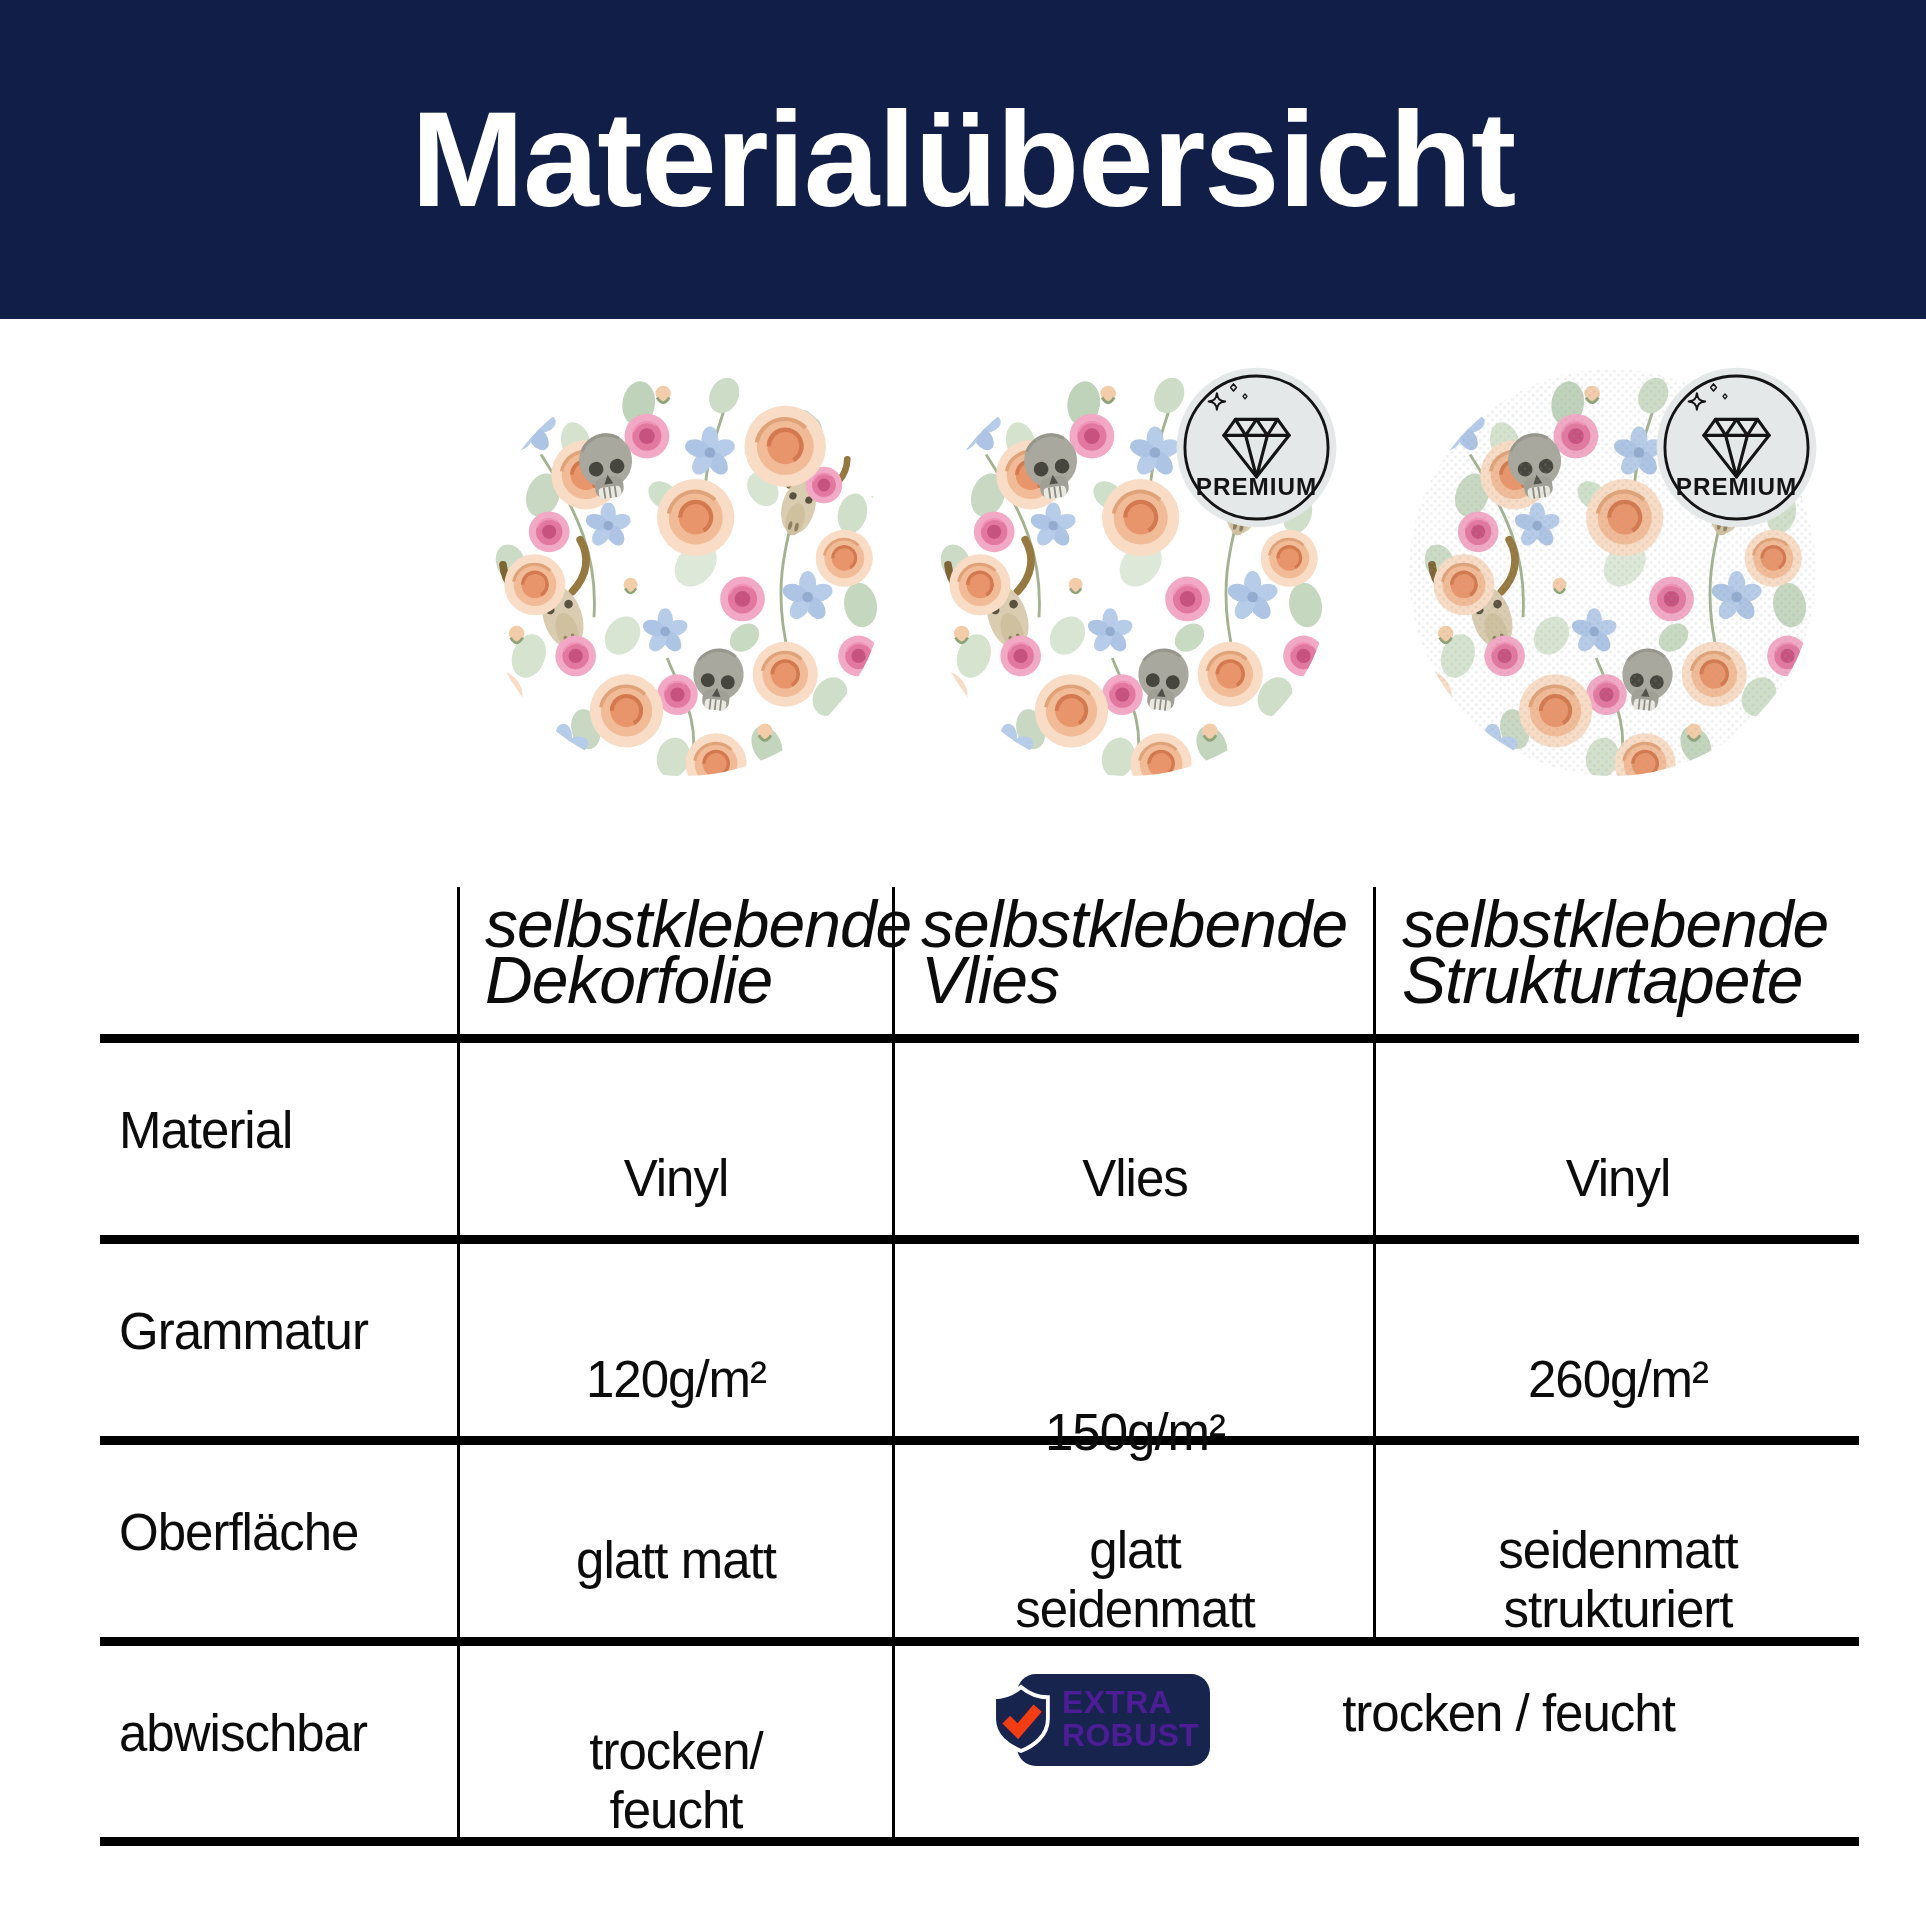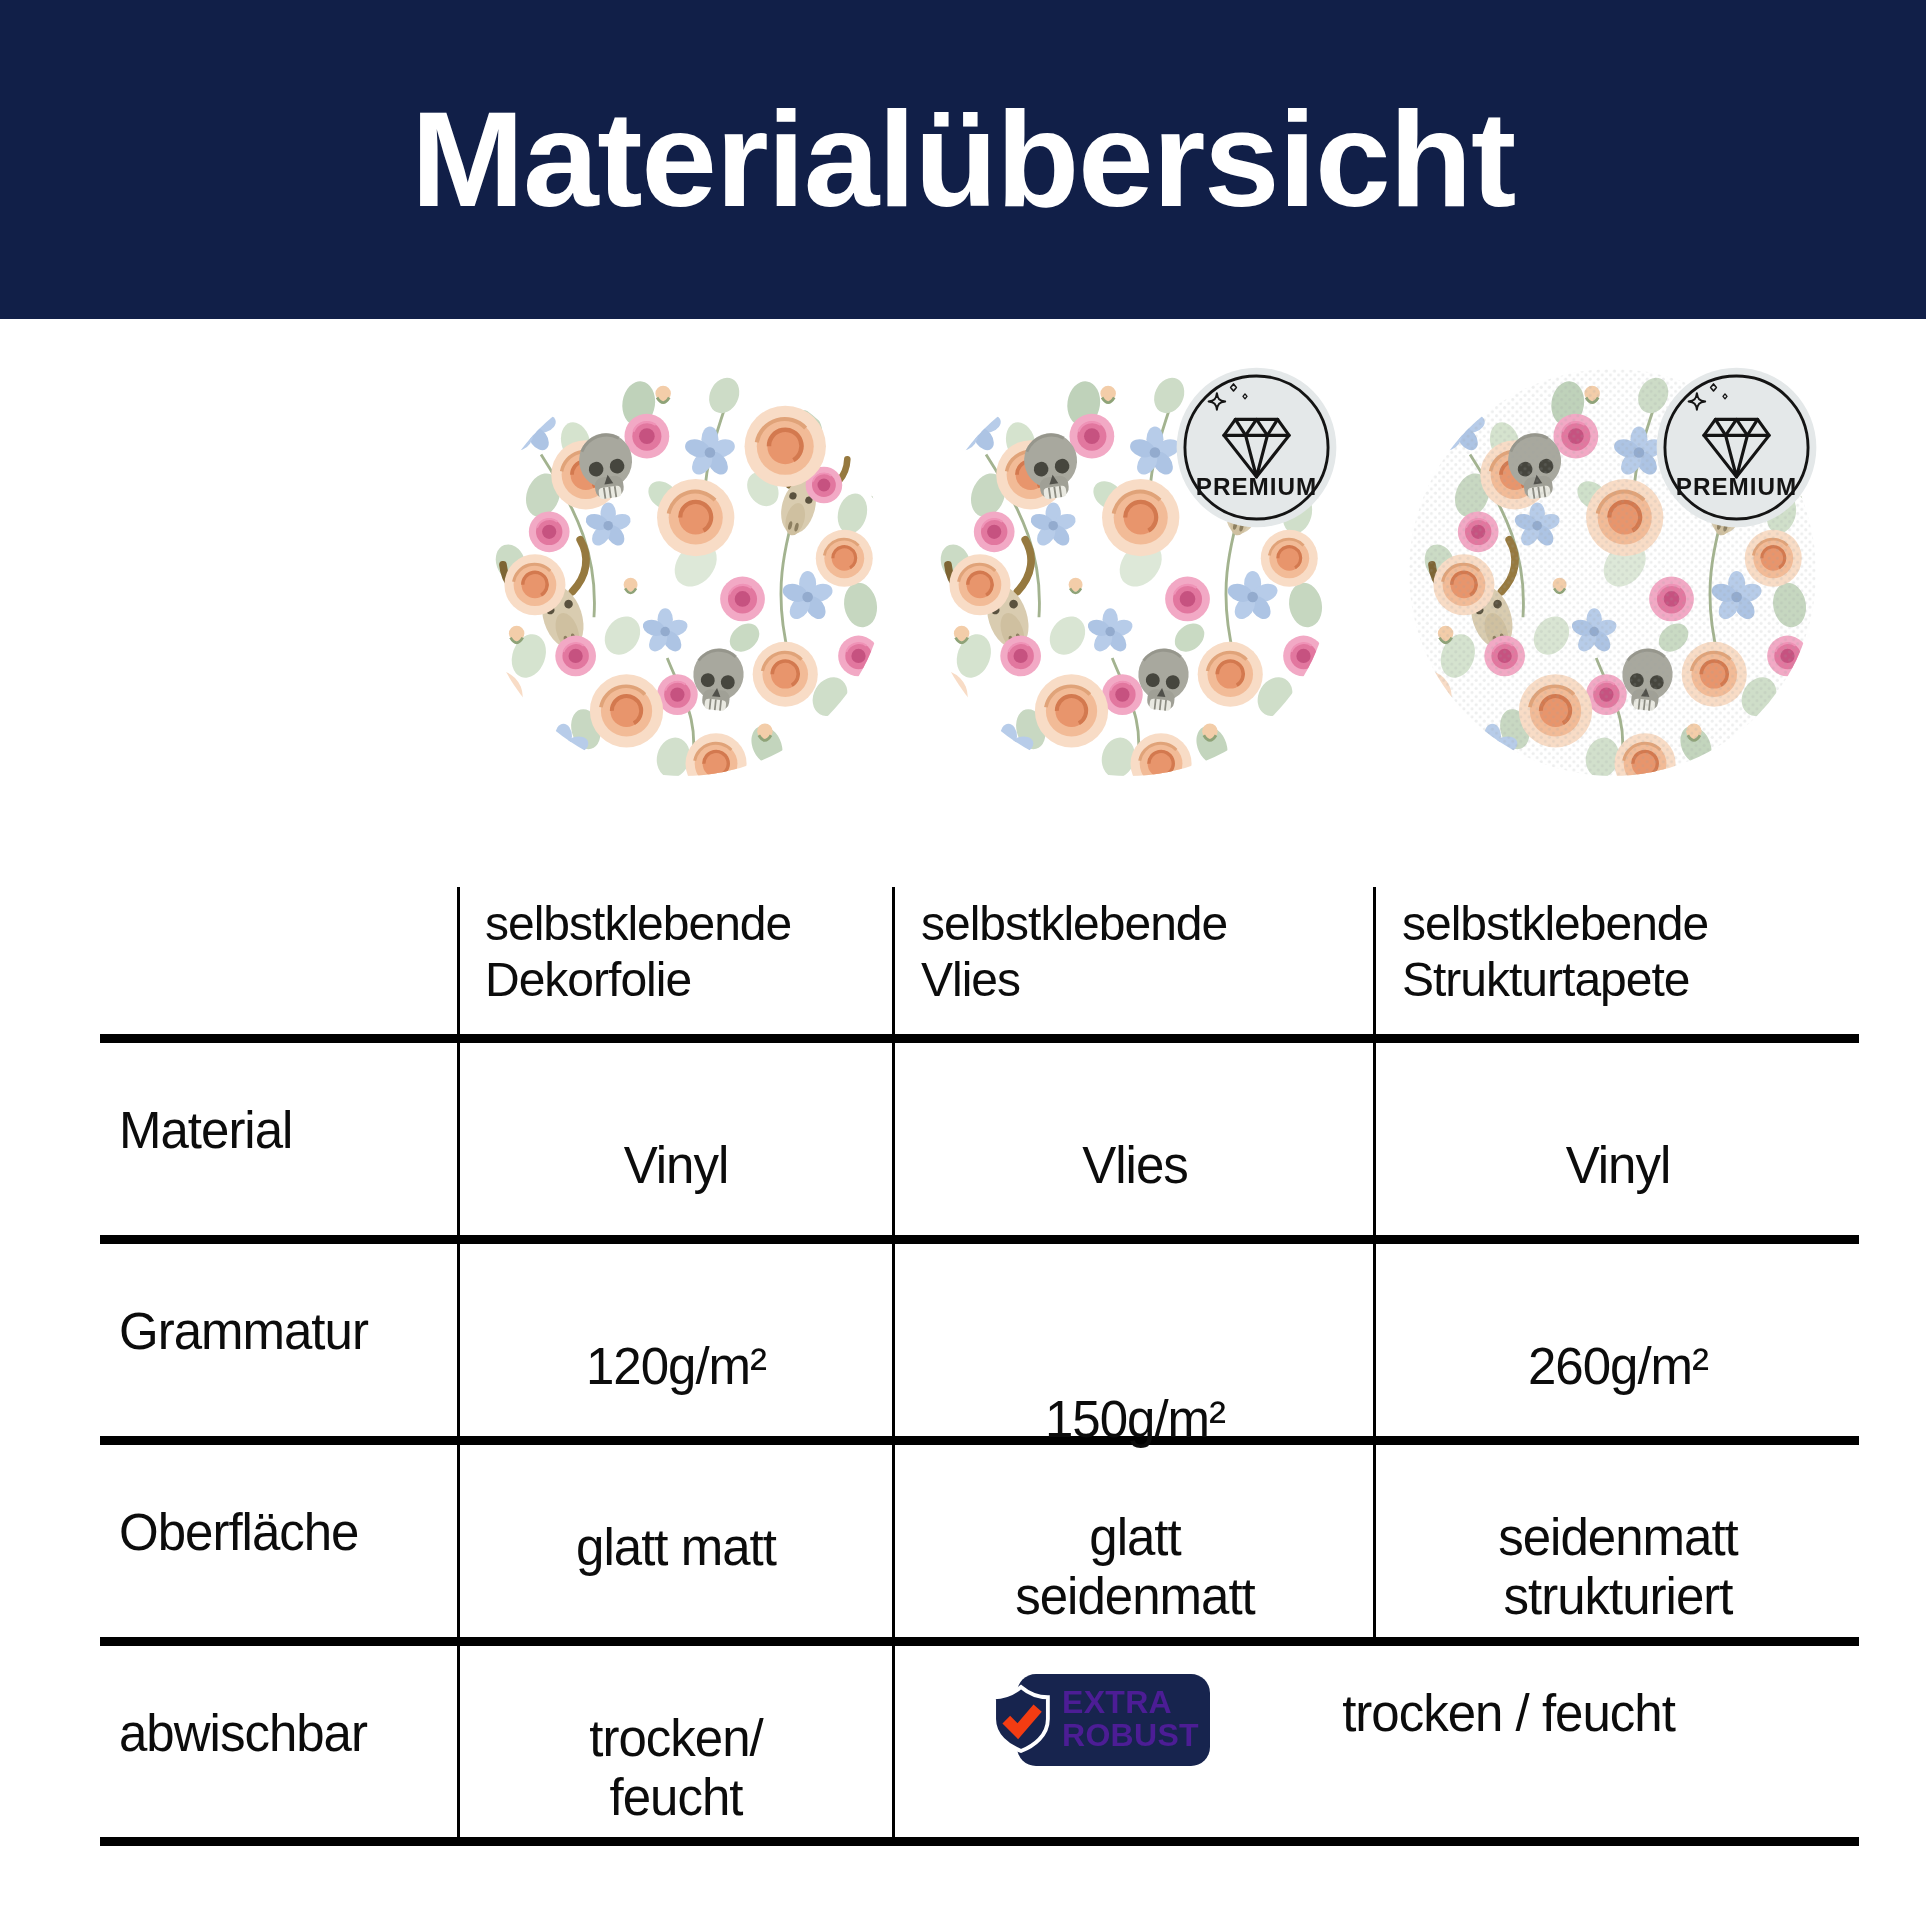--- a/index.html
+++ b/index.html
@@ -13,23 +13,23 @@
     position:absolute;left:0;top:0;width:1926px;height:319px;line-height:319px;
     text-align:center;font-size:136px;font-weight:bold;color:#ffffff;letter-spacing:-1.3px;border-radius:8px;
   }
   
   .swatch{position:absolute;top:369px;width:407px;height:407px;}
   .premium-badge{position:absolute;top:367px;width:161px;height:161px;}
   
   .hline{position:absolute;left:100px;width:1759px;height:9px;background:#000;}
   .vline{position:absolute;width:3.2px;background:#000;}
   
-  .th-cell{position:absolute;top:896px;font-size:48px;line-height:56px;letter-spacing:-1px;}
+  .th-cell{position:absolute;top:896px;font-size:66px;line-height:56px;letter-spacing:-1px;font-style:italic;}
   .row-label{position:absolute;left:119px;font-size:51px;letter-spacing:-1px;height:175px;display:flex;align-items:center;}
-  .val{position:absolute;font-size:51px;letter-spacing:-1px;display:flex;flex-direction:column;justify-content:center;align-items:center;text-align:center;height:244px;line-height:59px;}
+  .val{position:absolute;font-size:51px;letter-spacing:-1px;display:flex;flex-direction:column;justify-content:center;align-items:center;text-align:center;height:244px;line-height:59px;margin-top:13px;}
   
   .robust{position:absolute;left:989px;top:1669px;width:226px;height:100px;}
   .robust-rect{position:absolute;left:28px;top:4.5px;width:193px;height:92px;background:#17244e;border-radius:19px;}
   .robust-text{position:absolute;left:73px;top:16.7px;font-size:32px;font-weight:bold;color:#4c1d95;line-height:33px;letter-spacing:0.3px;}
   .robust-shield{position:absolute;left:0px;top:14px;}
   .merged-val{position:absolute;left:1242px;top:1646px;width:533px;height:135px;display:flex;align-items:center;justify-content:center;font-size:51px;letter-spacing:-1px;}
   svg text{font-family:"Liberation Sans","DejaVu Sans",sans-serif;}
 </style>
 </head>
 <body>

